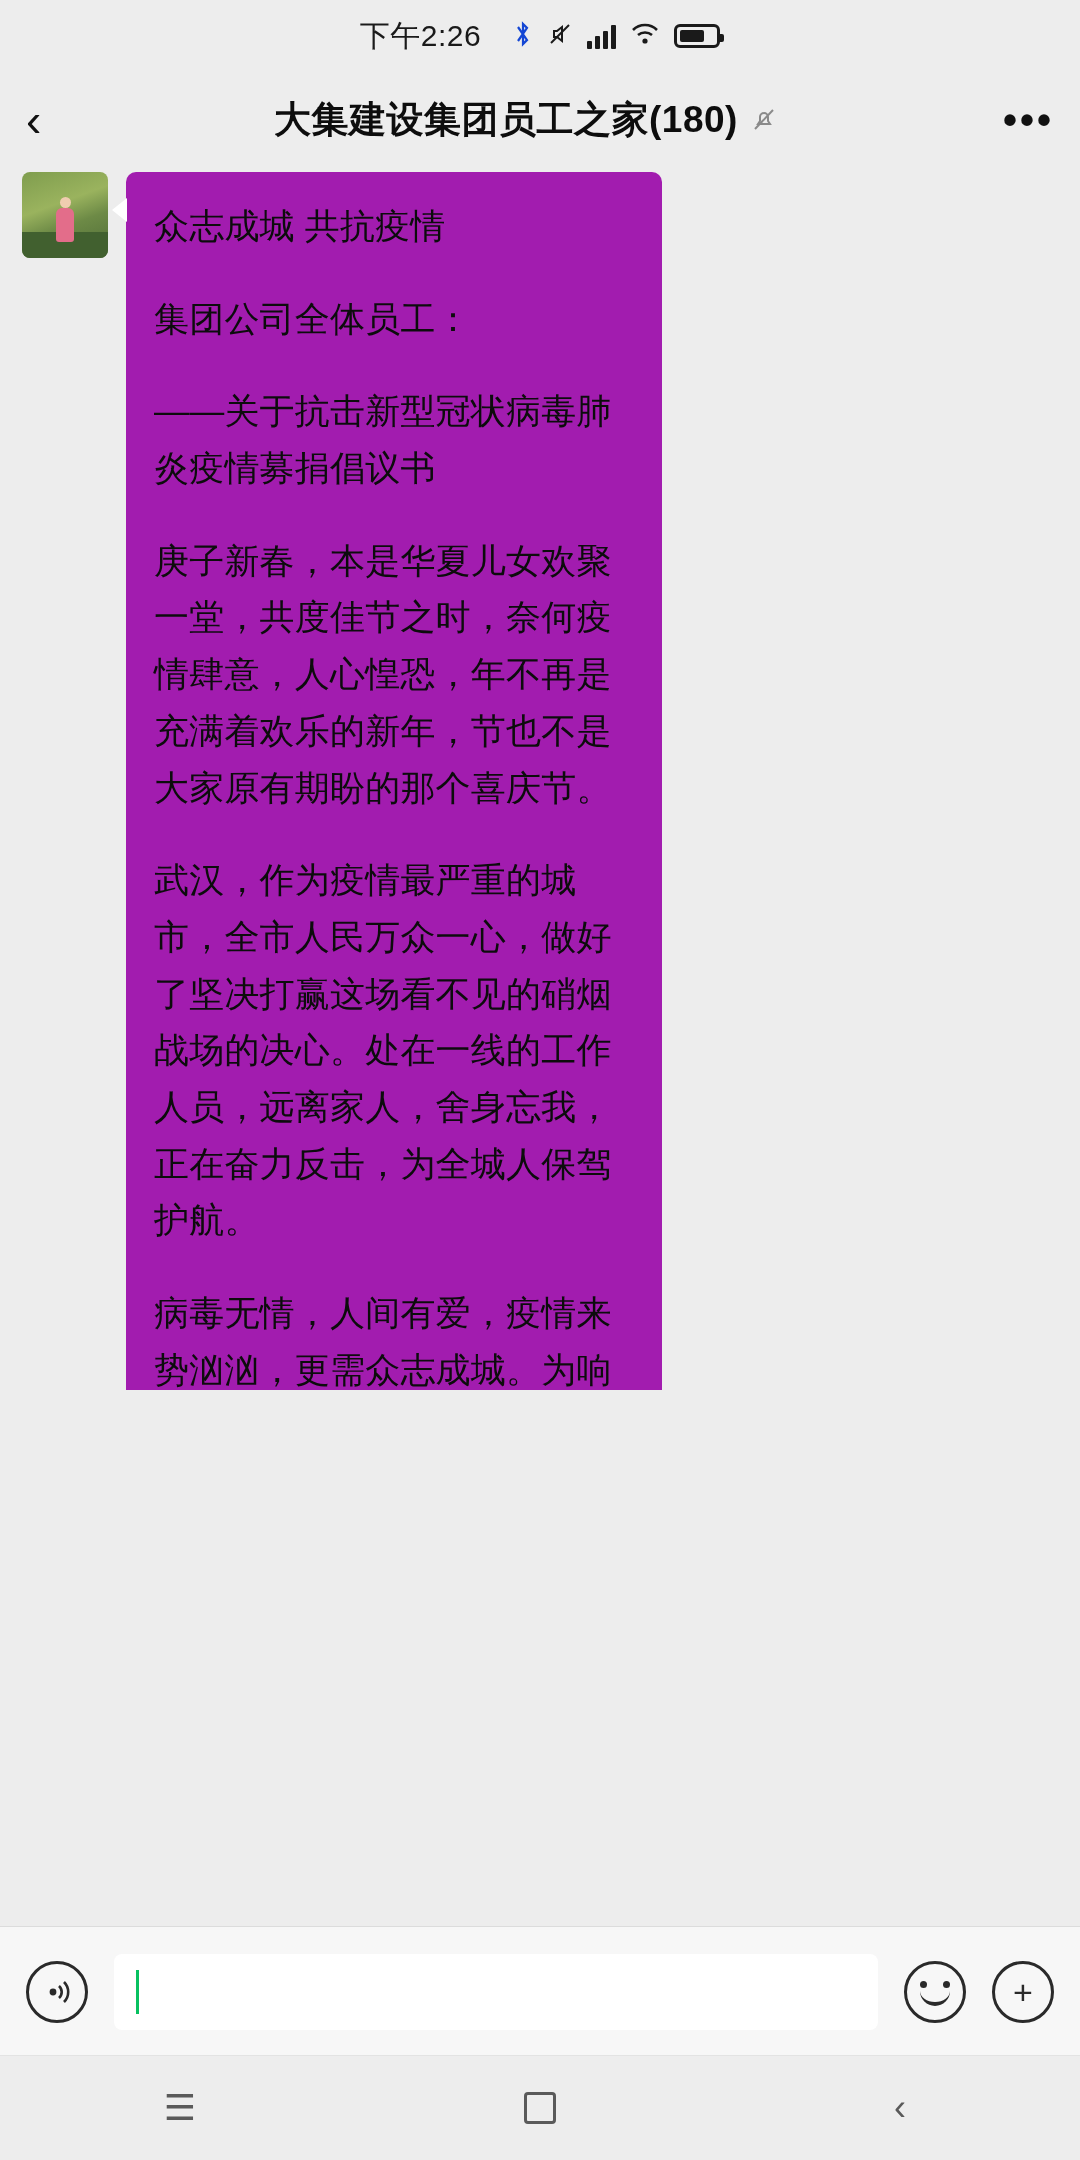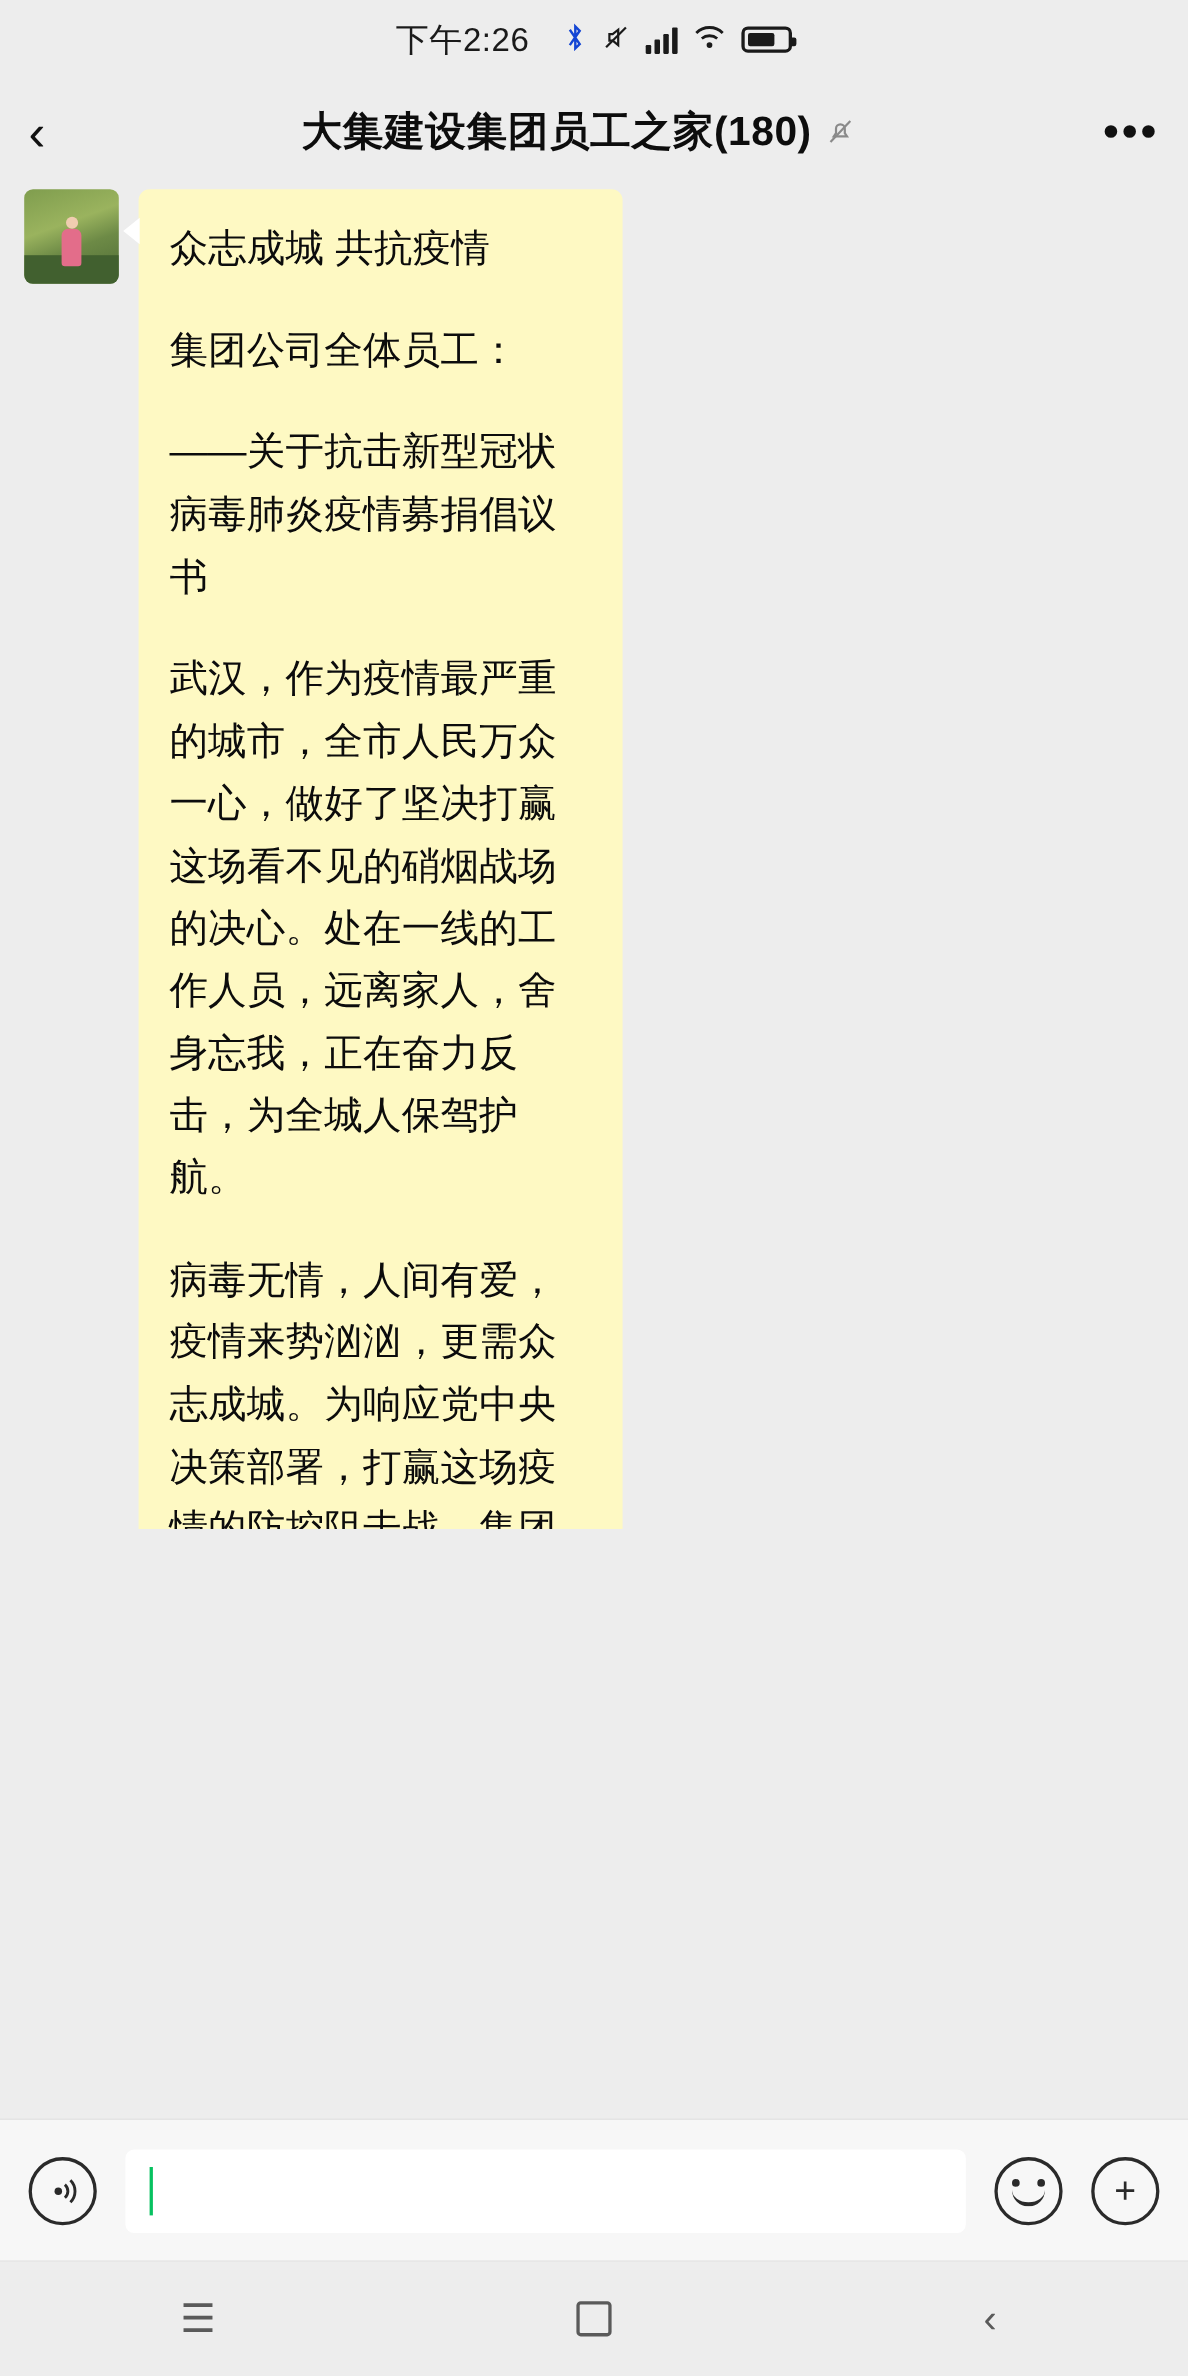--- a/index.html
+++ b/index.html
@@ -182,25 +182,25 @@
   }
   .avatar .grass {
     position: absolute;
     left: 0; right: 0; bottom: 0;
     height: 26px;
     background: #41602f;
   }
 
   .bubble {
     margin-left: 18px;
-    background: #fef9c3;
+    background: #a21caf;
     border-radius: 10px;
     padding: 26px 28px 30px 28px;
     box-sizing: border-box;
-    width: 440px;
+    width: 536px;
     position: relative;
     margin-top: 4px;
   }
   .bubble::before {
     content: "";
     position: absolute;
     left: -14px;
     top: 26px;
     width: 0; height: 0;
     border-top: 12px solid transparent;
@@ -375,20 +375,21 @@
 <div class="chat">
   <div class="msg-row">
     <div class="avatar">
       <div class="grass"></div>
       <div class="fig"></div>
     </div>
     <div class="bubble">
       <p>众志成城 共抗疫情</p>
       <p>集团公司全体员工：</p>
       <p>——关于抗击新型冠状病毒肺炎疫情募捐倡议书</p>
+      <p>庚子新春，本是华夏儿女欢聚一堂，共度佳节之时，奈何疫情肆意，人心惶恐，年不再是充满着欢乐的新年，节也不是大家原有期盼的那个喜庆节。</p>
       <p>武汉，作为疫情最严重的城市，全市人民万众一心，做好了坚决打赢这场看不见的硝烟战场的决心。处在一线的工作人员，远离家人，舍身忘我，正在奋力反击，为全城人保驾护航。</p>
       <p>病毒无情，人间有爱，疫情来势汹汹，更需众志成城。为响应党中央决策部署，打赢这场疫情的防控阻击战，集团公司倡议广大员工行动起来，自愿捐款，发扬中华民族一方有难，八方支援的传统美德，发扬集团公司的大爱精神，共同助力抗击疫情。</p>
     </div>
   </div>
 </div>
 
 <div class="input-bar">
   <div class="circle-btn">
     <svg width="36" height="36" viewBox="0 0 36 36" aria-hidden="true">
       <circle cx="14" cy="18" r="3.4" fill="#2a2a2a"></circle>

